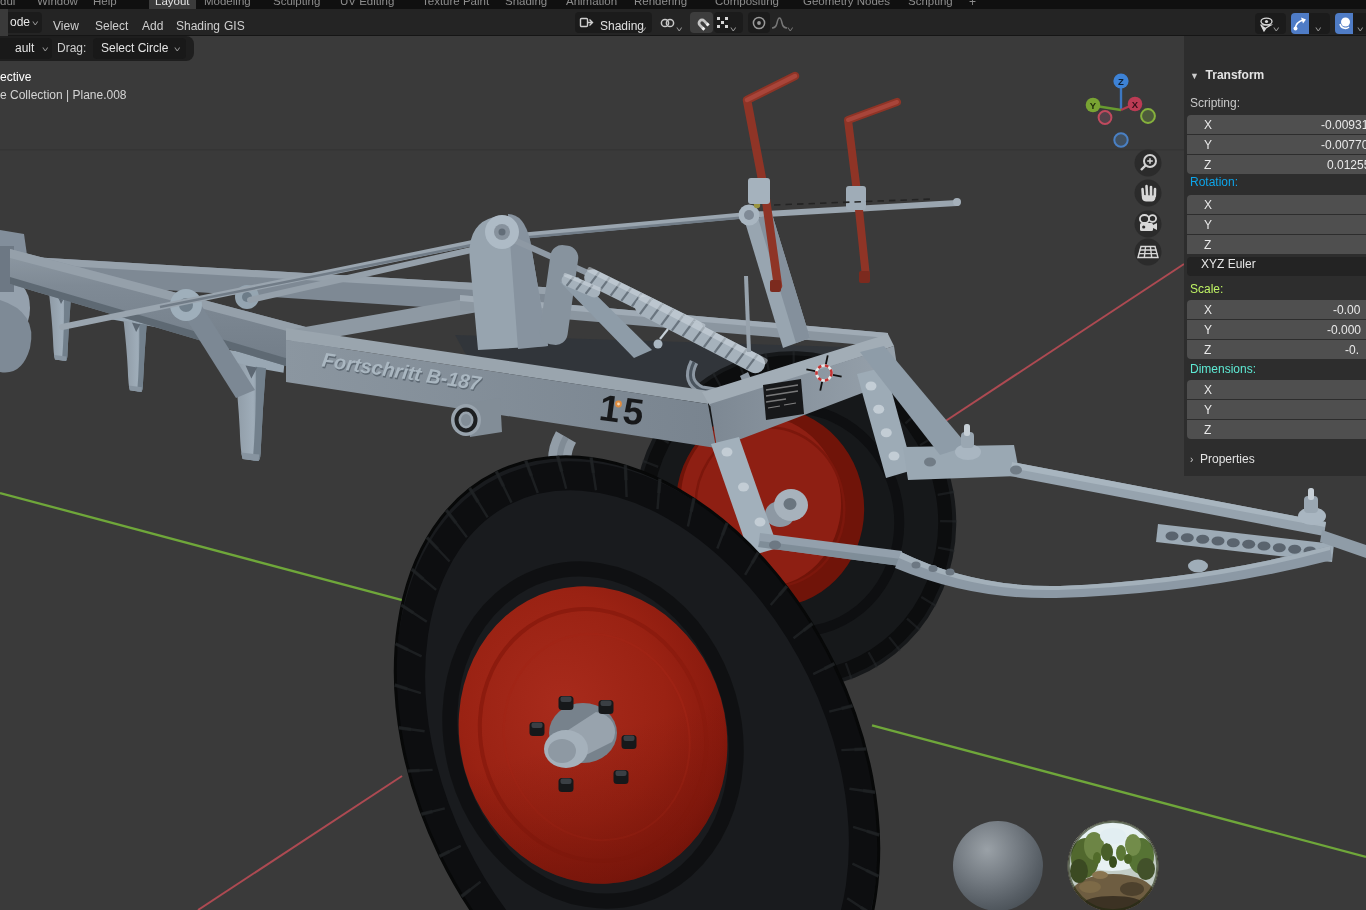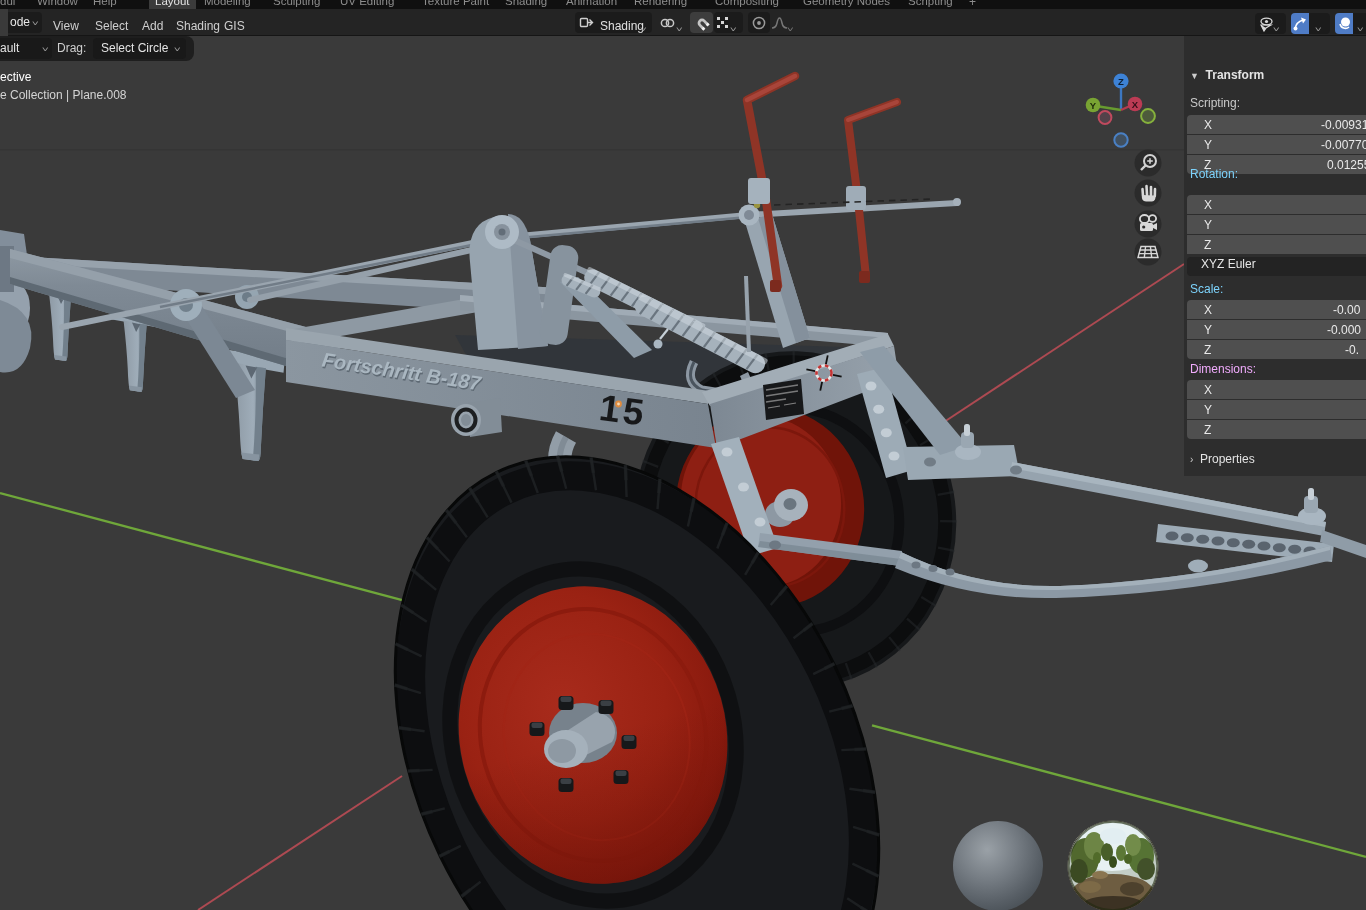--- a/index.html
+++ b/index.html
@@ -568,21 +568,21 @@
   <div class="abs" style="left:1327px;top:4px;width:18px;height:21px;background:#4f7cc6;border-radius:4px 0 0 4px"></div>
   <svg class="abs" style="left:1329px;top:7px" width="15" height="15" viewBox="0 0 15 15">
     <circle cx="8.5" cy="6" r="4.5" fill="#fff"></circle>
     <path d="M3,8 A5.5,5.5 0 0 0 12,11" fill="none" stroke="#fff" stroke-width="1.6"></path>
   </svg>
   <div class="abs" style="left:1345px;top:4px;width:17px;height:21px;background:#1b1b1b;border-radius:0 4px 4px 0"></div>
   <div class="abs" style="left:1350px;top:9px"><span class="chev">˅</span></div>
 </div>
 
 <div class="abs" style="left:0;top:36px;width:194px;height:25px;background:#1e1e1e;border-radius:0 8px 8px 0">
-  <div class="abs" style="left:0;top:2px;width:52px;height:21px;background:#191919;border-radius:0 4px 4px 0;color:#e4e4e4;font-size:12px;padding:3px 0 0 0">ault<span class="chev" style="float:right;margin:4px 4px 0 0">˅</span></div>
+  <div class="abs" style="left:0;top:2px;width:52px;height:21px;background:#191919;border-radius:0 4px 4px 0;color:#e4e4e4;font-size:12px;padding:3px 0 0 15px">ault<span class="chev" style="float:right;margin:4px 4px 0 0">˅</span></div>
   <div class="abs" style="left:57px;top:5px;font-size:12px;color:#cfcfcf">Drag:</div>
   <div class="abs" style="left:93px;top:2px;width:93px;height:21px;background:#191919;border-radius:4px;color:#e4e4e4;font-size:12px;padding:3px 0 0 8px">Select Circle<span class="chev" style="float:right;margin:4px 6px 0 0">˅</span></div>
 </div>
 
 <div class="abs" style="left:1184px;top:36px;width:182px;height:440px;background:#2d2d2d;overflow:hidden;font-size:12px">
   <div class="abs" style="left:6px;top:32px;color:#e3e3e3"><span style="font-size:9px;color:#ccc">▼</span>&nbsp; <b style="font-weight:bold">Transform</b></div>
   <div class="abs" style="left:6px;top:60px;color:#c9c9c9">Scripting:</div>
   <div class="abs" style="left:3px;top:79px;width:179px">
     <div style="height:19px;background:#4f4f4f;border-radius:4px 0 0 0;margin-bottom:1px;color:#e9e9e9;position:relative">
         <span style="position:absolute;left:17px;top:2.5px">X</span>
@@ -590,51 +590,51 @@
       </div>
     <div style="height:19px;background:#4f4f4f;margin-bottom:1px;color:#e9e9e9;position:relative">
         <span style="position:absolute;left:17px;top:2.5px">Y</span>
         <span style="position:absolute;left:134px;top:2.5px;white-space:nowrap">-0.00770</span>
       </div>
     <div style="height:19px;background:#4f4f4f;border-radius:0 0 0 4px;color:#e9e9e9;position:relative">
         <span style="position:absolute;left:17px;top:2.5px">Z</span>
         <span style="position:absolute;left:140px;top:2.5px;white-space:nowrap">0.01255</span>
       </div>
   </div>
-  <div class="abs" style="left:6px;top:131px;color:#7dd3fc">Rotation:</div>
+  <div class="abs" style="left:6px;top:139px;color:#0ea5e9">Rotation:</div>
   <div class="abs" style="left:3px;top:159px;width:179px">
     <div style="height:19px;background:#4f4f4f;border-radius:4px 0 0 0;margin-bottom:1px;color:#e9e9e9;position:relative">
         <span style="position:absolute;left:17px;top:2.5px">X</span>
       </div>
     <div style="height:19px;background:#4f4f4f;margin-bottom:1px;color:#e9e9e9;position:relative">
         <span style="position:absolute;left:17px;top:2.5px">Y</span>
       </div>
     <div style="height:19px;background:#4f4f4f;color:#e9e9e9;position:relative">
         <span style="position:absolute;left:17px;top:2.5px">Z</span>
       </div>
   </div>
   <div class="abs" style="left:3px;top:221px;width:179px;height:19px;background:#232323;border-radius:4px 0 0 4px;color:#e6e6e6">
       <span style="position:absolute;left:14px;top:0">XYZ Euler</span>
     </div>
-  <div class="abs" style="left:6px;top:246px;color:#7dd3fc">Scale:</div>
+  <div class="abs" style="left:6px;top:246px;color:#bef264">Scale:</div>
   <div class="abs" style="left:3px;top:264px;width:179px">
     <div style="height:19px;background:#4f4f4f;border-radius:4px 0 0 0;margin-bottom:1px;color:#e9e9e9;position:relative">
         <span style="position:absolute;left:17px;top:2.5px">X</span>
         <span style="position:absolute;left:146px;top:2.5px;white-space:nowrap">-0.00</span>
       </div>
     <div style="height:19px;background:#4f4f4f;margin-bottom:1px;color:#e9e9e9;position:relative">
         <span style="position:absolute;left:17px;top:2.5px">Y</span>
         <span style="position:absolute;left:140px;top:2.5px;white-space:nowrap">-0.000</span>
       </div>
     <div style="height:19px;background:#4f4f4f;border-radius:0 0 0 4px;color:#e9e9e9;position:relative">
         <span style="position:absolute;left:17px;top:2.5px">Z</span>
         <span style="position:absolute;left:158px;top:2.5px;white-space:nowrap">-0.</span>
       </div>
   </div>
-  <div class="abs" style="left:6px;top:326px;color:#f0abfc">Dimensions:</div>
+  <div class="abs" style="left:6px;top:326px;color:#5eead4">Dimensions:</div>
   <div class="abs" style="left:3px;top:344px;width:179px">
     <div style="height:19px;background:#4f4f4f;border-radius:4px 0 0 0;margin-bottom:1px;color:#e9e9e9;position:relative">
         <span style="position:absolute;left:17px;top:2.5px">X</span>
       </div>
     <div style="height:19px;background:#4f4f4f;margin-bottom:1px;color:#e9e9e9;position:relative">
         <span style="position:absolute;left:17px;top:2.5px">Y</span>
       </div>
     <div style="height:19px;background:#4f4f4f;border-radius:0 0 0 4px;color:#e9e9e9;position:relative">
         <span style="position:absolute;left:17px;top:2.5px">Z</span>
       </div>

